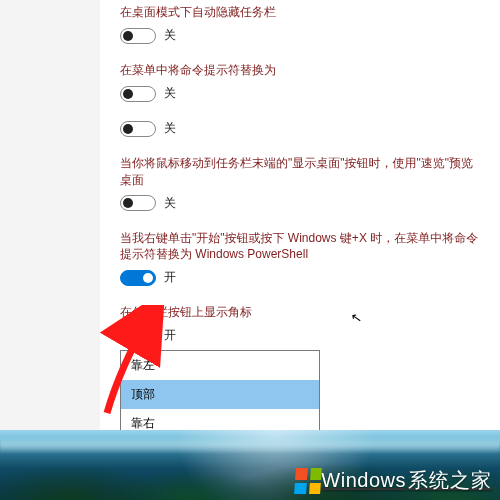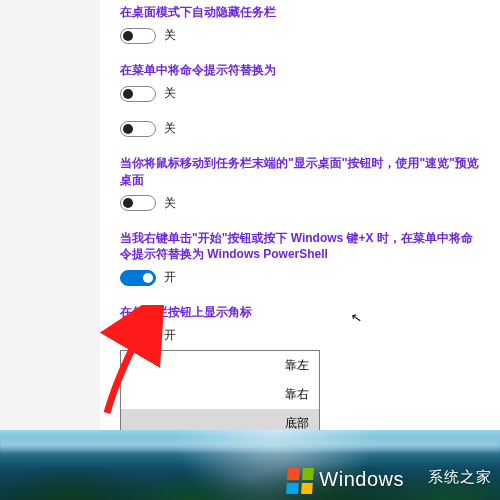--- a/index.html
+++ b/index.html
@@ -28,24 +28,23 @@
     position: absolute;
     left: 120px; top: 0;
     width: 360px;
     padding-top: 4px;
   }
   .setting {
     margin-bottom: 18px;
   }
   .setting-label {
     font-size: 12px;
-    color: #6d28d9;
+    color: #7f1d1d;
     line-height: 1.35;
     margin-bottom: 7px;
-    font-weight: bold;
   }
   .toggle-row {
     display: flex;
     align-items: center;
     gap: 8px;
   }
   .toggle {
     width: 36px; height: 16px;
     border-radius: 8px;
     position: relative;
@@ -85,21 +84,20 @@
     width: 200px;
     border: 1px solid #7a7a7a;
     background: #fff;
     margin-top: 4px;
   }
   .dropdown-open .opt {
     padding: 6px 10px;
     font-size: 12px;
     color: #000;
     cursor: pointer;
-    text-align: right;
   }
   .dropdown-open .opt.highlight {
     background: #8ec6ef;
   }
   .dropdown-open .opt.hover {
     background: #d9d9d9;
   }
   .dropdown-collapsed {
     width: 305px;
     height: 26px;
@@ -162,22 +160,23 @@
     left:0; right:0; top:6px; height:18px;
     background:
       linear-gradient(180deg, rgba(255,255,255,0) 0%, rgba(200,230,240,0.55) 50%, rgba(255,255,255,0) 100%);
     filter: blur(1px);
   }
 
   .brand {
     position: absolute;
     right: 8px; bottom: 6px;
     display: flex;
-    gap: 6px;
+    align-items: center;
     text-shadow: 0 1px 2px rgba(0,0,0,.45);
+    text-decoration: underline;
   }
   .brand-logo {
     width: 26px; height: 26px;
     display: grid;
     grid-template-columns: 1fr 1fr;
     grid-template-rows: 1fr 1fr;
     gap: 3px;
     transform: skewX(-4deg);
   }
   .brand-logo span { display:block; width:100%; height:100%; }
@@ -185,24 +184,24 @@
   .brand-logo span:nth-child(2){ background:#7fba00; }
   .brand-logo span:nth-child(3){ background:#00a4ef; }
   .brand-logo span:nth-child(4){ background:#ffb900; }
   .brand-text1 {
     font-size: 20px;
     color: #fff;
     font-weight: 500;
     letter-spacing: 0.5px;
   }
   .brand-text2 {
-    font-size: 15px;
+    font-size: 20px;
     color: #fff;
     letter-spacing: 1px;
-    margin-left: 18px;
+    margin-left: 2px;
   }
 </style>
 </head>
 <body>
 
 <div class="page">
 
   <div class="left-rail"></div>
 
   <div class="content">
@@ -249,20 +248,21 @@
     <div class="setting" style="margin-bottom:6px;">
       <div class="setting-label">在任务栏按钮上显示角标</div>
       <div class="toggle-row">
         <div class="toggle on"></div>
         <span class="toggle-state">开</span>
       </div>
     </div>
 
     <div class="dropdown-open">
       <div class="opt">靠左</div>
+      <div class="opt highlight">顶部</div>
       <div class="opt">靠右</div>
       <div class="opt hover">底部</div>
     </div>
 
     <div class="dropdown-collapsed">
       
       
     </div>
 
   </div>

